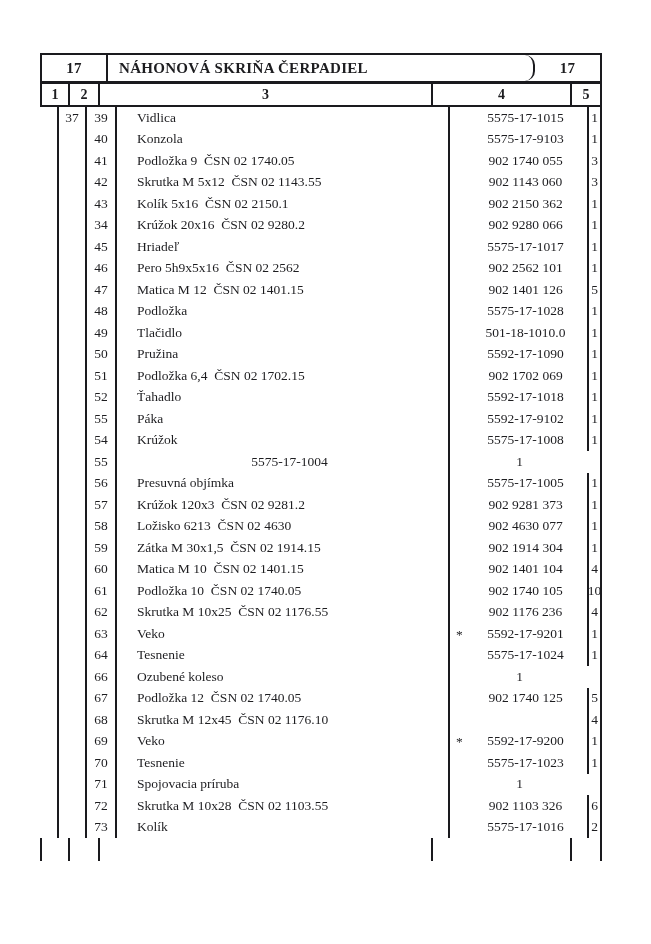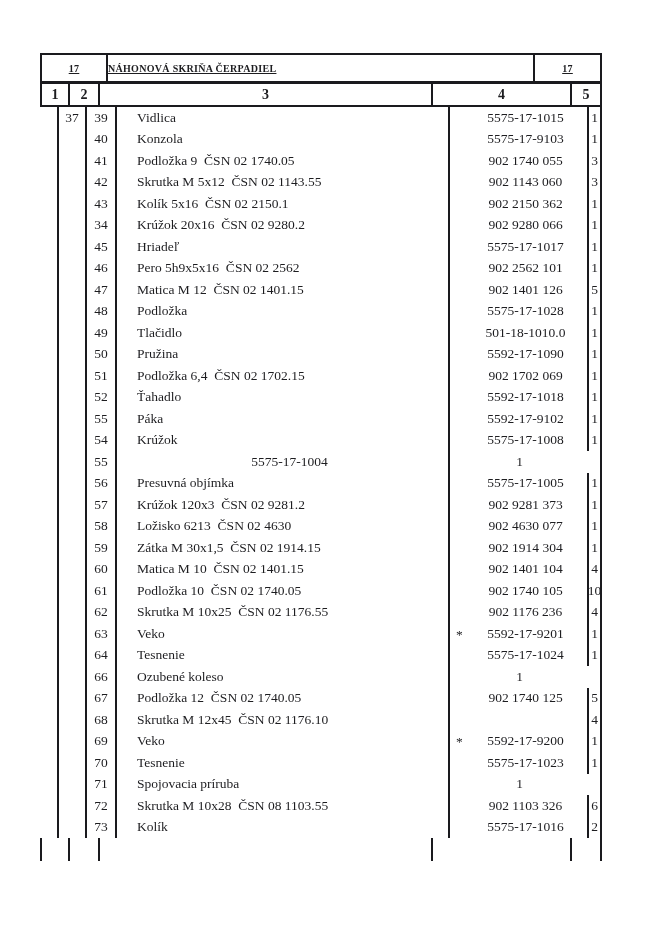--- a/index.html
+++ b/index.html
@@ -10,24 +10,24 @@
   }
   .tbl{position:absolute;left:40px;top:53px;width:562px;box-sizing:border-box;}
   .hrow1{
     display:grid;grid-template-columns:66px 427px 1fr;height:31px;
     box-sizing:border-box;
     border-top:2px solid #1a1a1e;border-left:2px solid #1a1a1e;
     border-right:2px solid #1a1a1e;border-bottom:3px solid #1a1a1e;
   }
   .hrow1 .hc{
     display:flex;align-items:center;justify-content:center;
-    font-weight:bold;font-size:10px;letter-spacing:.3px;box-sizing:border-box;text-decoration:underline;
+    font-weight:bold;font-size:15px;letter-spacing:.3px;box-sizing:border-box;
   }
   .hrow1 .hc.vb{border-right:2px solid #1a1a1e;}
-  .hrow1 .hc.title{justify-content:flex-start;padding-left:0;}
+  .hrow1 .hc.title{justify-content:flex-start;padding-left:11px;border-radius:10px;}
   .hrow2{
     display:grid;grid-template-columns:28px 30px 333px 139px 1fr;height:23px;
     box-sizing:border-box;
     border-left:2px solid #1a1a1e;border-right:2px solid #1a1a1e;
     border-bottom:2px solid #1a1a1e;
   }
   .hrow2 .hc{
     display:flex;align-items:center;justify-content:center;
     font-weight:bold;font-size:14px;box-sizing:border-box;
   }
@@ -379,21 +379,21 @@
       </div>
       <div class="trow">
         <div class="td vb"></div>
         <div class="td vb">71</div>
         <div class="td vb name">Spojovacia príruba</div>
         <div class="td">1</div>
       </div>
       <div class="trow">
         <div class="td vb"></div>
         <div class="td vb">72</div>
-        <div class="td vb name">Skrutka M 10x28  ČSN 08 1103.55</div>
+        <div class="td vb name">Skrutka M 10x28  ČSN 02 1103.55</div>
         <div class="td vb part">
           <div class="star"></div>
           <div class="pnum">902 1103 326</div>
         </div>
         <div class="td">6</div>
       </div>
       <div class="trow">
         <div class="td vb"></div>
         <div class="td vb">73</div>
         <div class="td vb name">Kolík</div>

